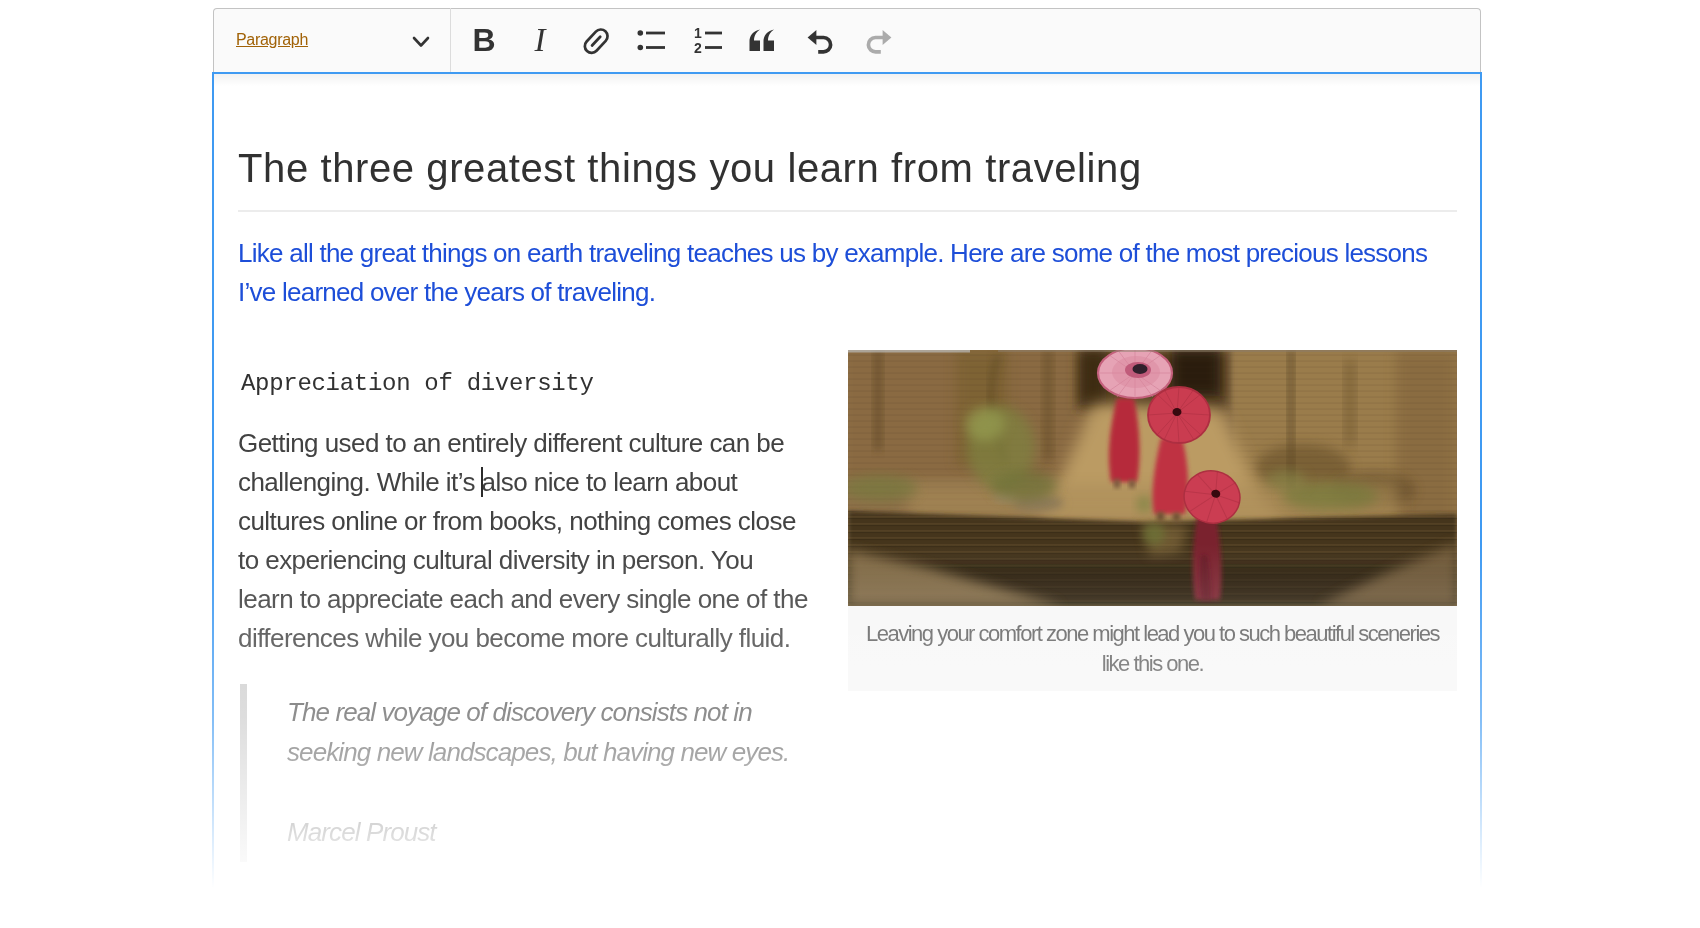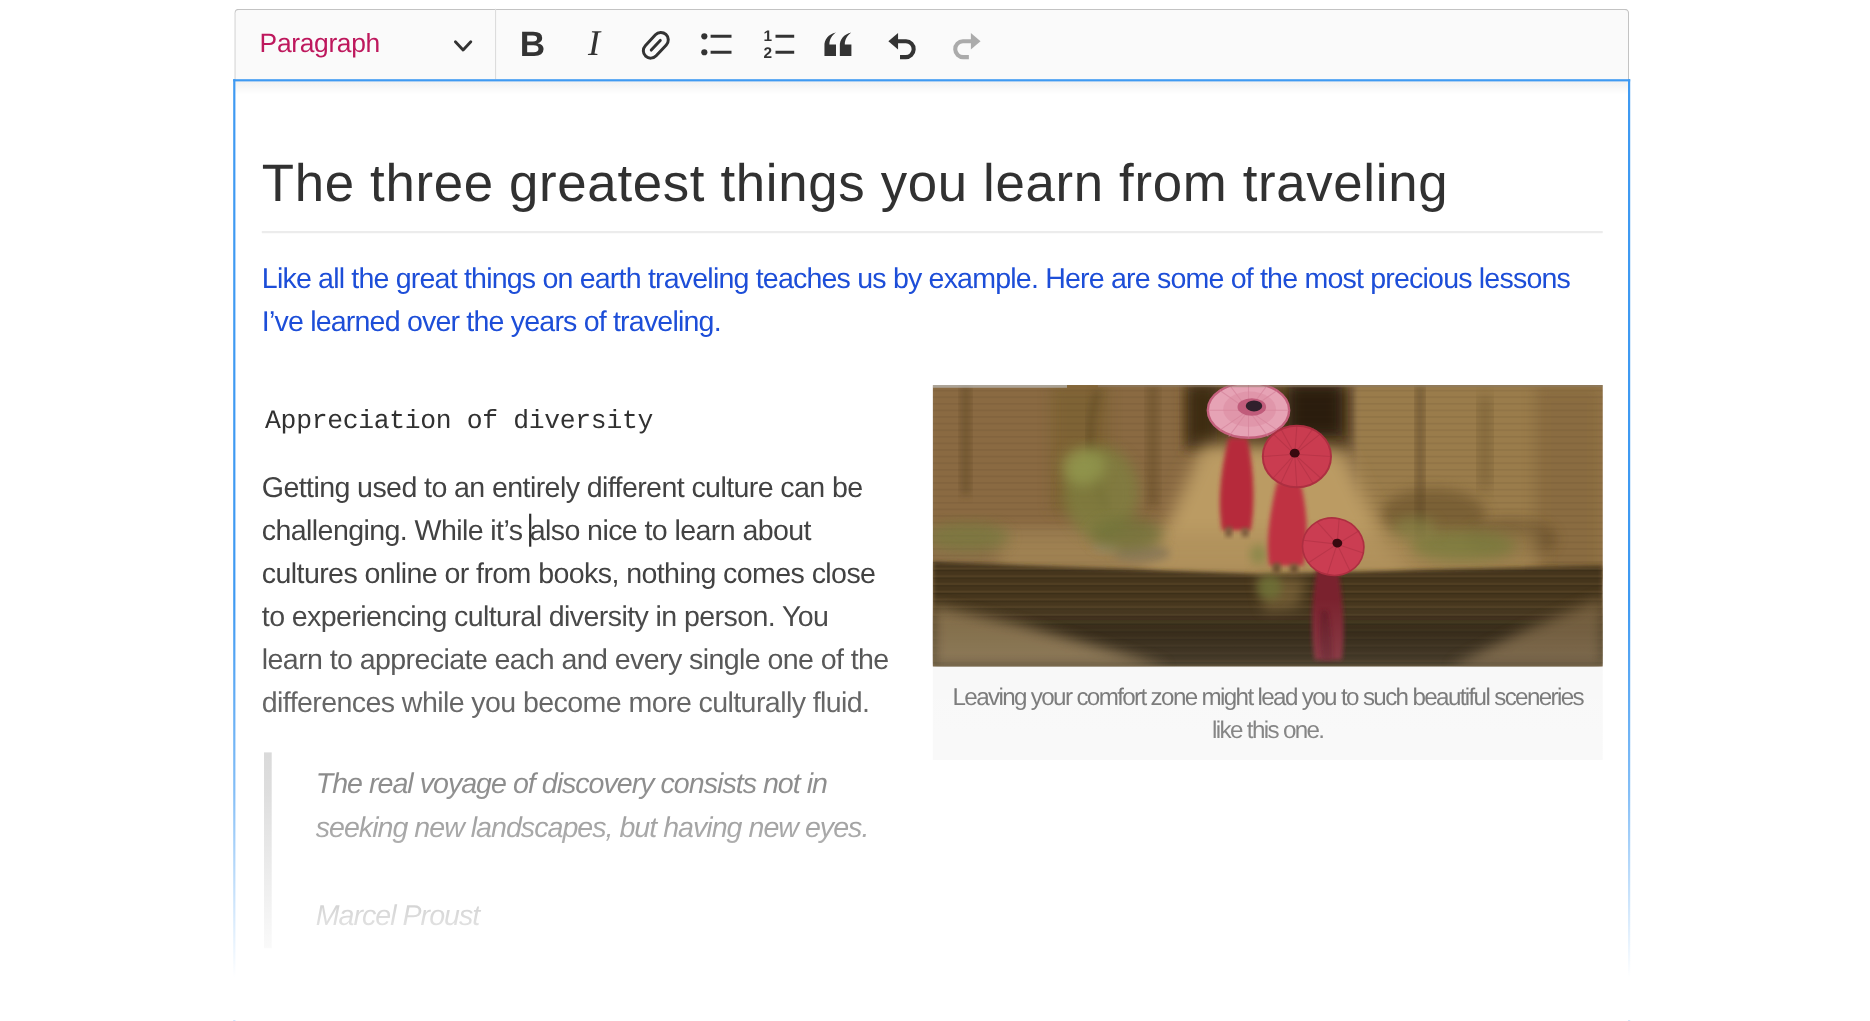--- a/index.html
+++ b/index.html
@@ -8,21 +8,21 @@
   .abs{position:absolute;}
 </style>
 </head>
 <body>
 
 <div class="abs" id="toolbar" style="left:213px;top:8px;width:1268px;height:64px;
      background:#fafafa;border:1px solid #c3c3c3;border-bottom:none;
      border-radius:4px 4px 0 0;box-sizing:border-box;"></div>
 
 <div class="abs" style="left:236px;top:20px;width:200px;height:40px;
-     font-size:24px;line-height:40px;color:#be185d;letter-spacing:-0.3px;">Paragraph</div>
+     font-size:16px;line-height:40px;color:#a16207;letter-spacing:-0.3px;text-decoration:underline;">Paragraph</div>
 
 <svg class="abs" style="left:408px;top:28px;" width="28" height="26" viewBox="0 0 28 26">
   <polyline points="6,10 13,17.5 20,10" fill="none" stroke="#333" stroke-width="2.6" stroke-linecap="round" stroke-linejoin="round"></polyline>
 </svg>
 
 <div class="abs" style="left:450px;top:8px;width:1px;height:64px;background:#dcdcdc;"></div>
 
 <div class="abs" style="left:470px;top:22px;width:28px;height:36px;font-weight:bold;
      font-size:32px;line-height:36px;color:#333;text-align:center;">B</div>
 
@@ -65,21 +65,21 @@
   <path d="M 30.4,11.5 L 21.6,3.9 L 21.6,19.1 Z" fill="#ababab"></path>
   <path d="M 23.5,11.5 L 14.4,11.5 A 7.2,7.2 0 1 0 14.8,25.9 L 19.8,25.9" fill="none" stroke="#ababab" stroke-width="3.7"></path>
 </svg>
 
 <div class="abs" style="left:212px;top:72px;width:1270px;height:856px;
      border:2px solid #3f9af2;border-bottom:none;box-sizing:border-box;"></div>
 
 <div class="abs" style="left:214px;top:74px;width:1266px;height:12px;
      background:linear-gradient(to bottom, rgba(0,0,0,0.055), rgba(0,0,0,0));"></div>
 
-<div class="abs" style="left:238px;top:144px;width:1250px;height:48px;font-size:48px;
+<div class="abs" style="left:238px;top:144px;width:1250px;height:48px;font-size:40px;
      line-height:48px;color:#313131;letter-spacing:0.6px;white-space:nowrap;">The three greatest things you learn from traveling</div>
 
 <div class="abs" style="left:238px;top:210px;width:1219px;height:2px;background:#ececec;"></div>
 
 <div class="abs" style="left:238px;top:234px;width:1260px;font-size:26px;line-height:39px;
      color:#1d4ed8;letter-spacing:-0.75px;white-space:nowrap;">Like all the great things on earth traveling teaches us by example. Here are some of the most precious lessons<br>I’ve learned over the years of traveling.</div>
 
 <div class="abs" style="left:241px;top:364px;width:700px;height:40px;font-size:24px;
      line-height:40px;color:#313131;letter-spacing:-0.3px;white-space:nowrap;font-family:Liberation Mono, monospace;">Appreciation of diversity</div>
 

